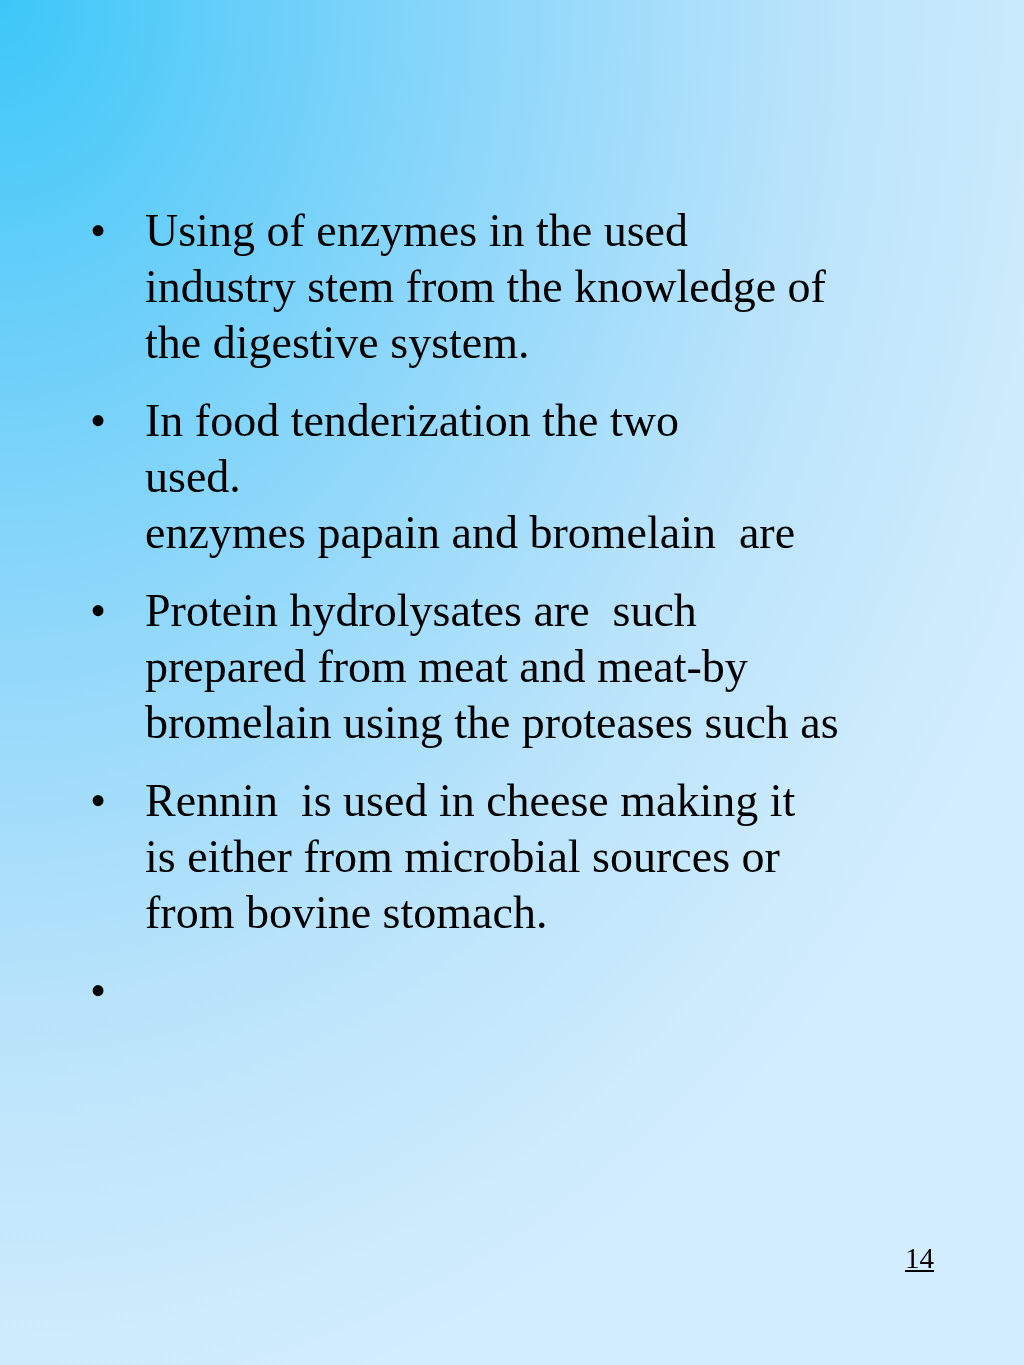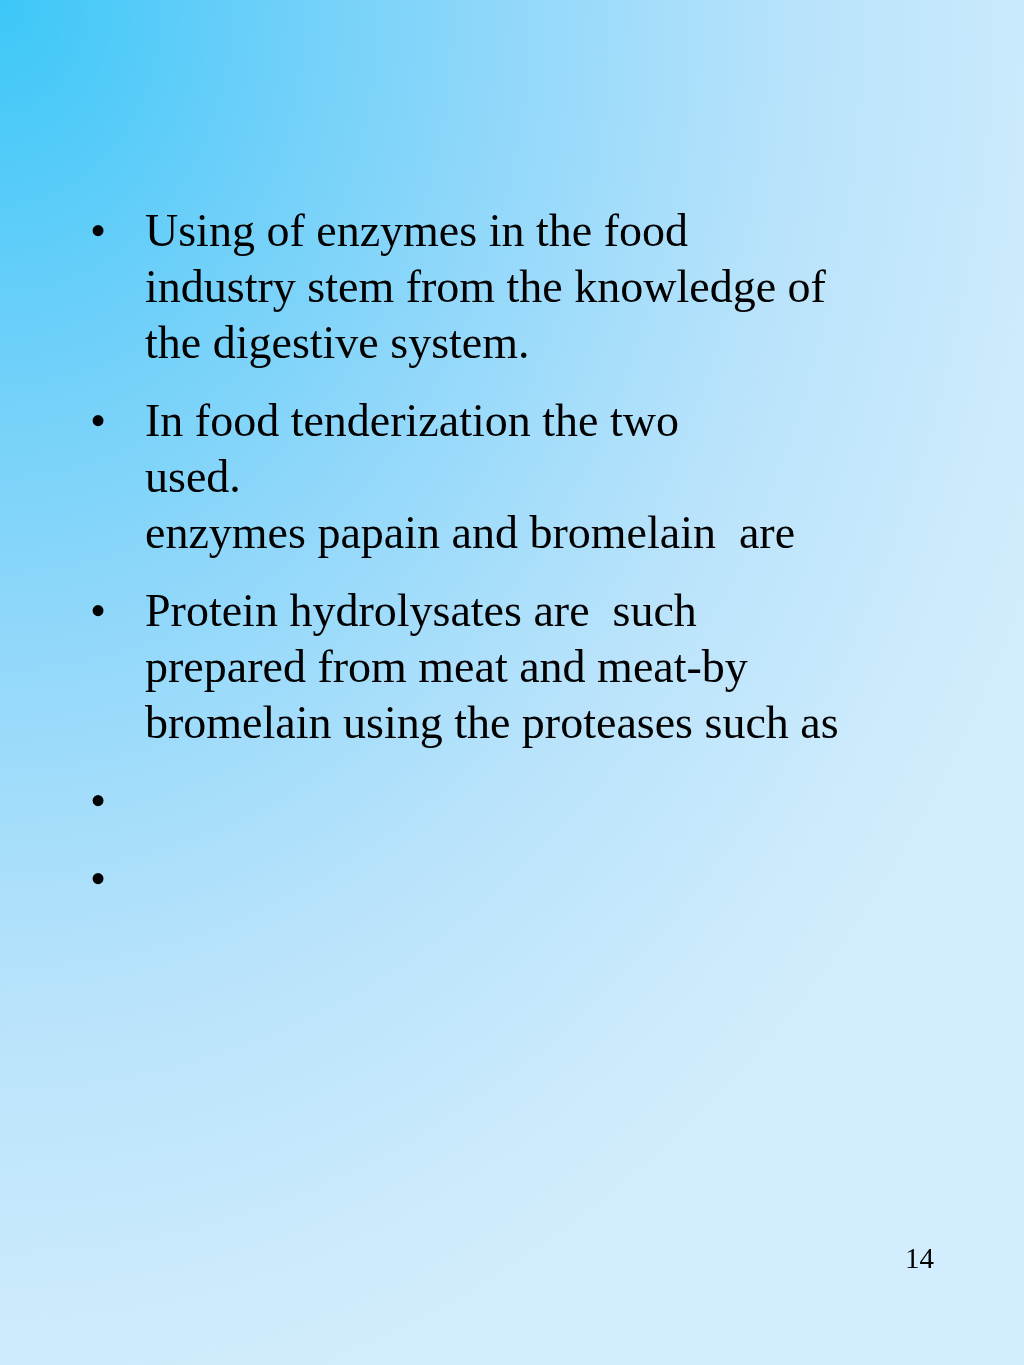--- a/index.html
+++ b/index.html
@@ -47,31 +47,32 @@
   .bullet-line {
     white-space: pre;
     min-height: 56px;
   }
   .page-number {
     position: absolute;
     left: 905px;
     top: 1241px;
     font-size: 29px;
     line-height: 34px;
+    text-decoration: underline;
   }
 </style>
 </head>
 <body>
 
 <div class="slide">
   <div class="bullets">
   <div class="bullet-item">
     <span class="bullet-marker">•</span>
     <span class="bullet-text">
-          <div class="bullet-line">Using of enzymes in the food</div>
+          <div class="bullet-line">Using of enzymes in the used</div>
           <div class="bullet-line">industry stem from the knowledge of</div>
           <div class="bullet-line">the digestive system.</div>
         </span>
   </div>
 
   <div class="bullet-item">
     <span class="bullet-marker">•</span>
     <span class="bullet-text">
           <div class="bullet-line">In food tenderization the two</div>
           <div class="bullet-line">used.</div>
@@ -83,20 +84,25 @@
     <span class="bullet-marker">•</span>
     <span class="bullet-text">
           <div class="bullet-line">Protein hydrolysates are  such</div>
           <div class="bullet-line">prepared from meat and meat-by</div>
           <div class="bullet-line">bromelain using the proteases such as</div>
         </span>
   </div>
 
   <div class="bullet-item">
     <span class="bullet-marker">•</span>
+    <span class="bullet-text">
+          <div class="bullet-line">Rennin  is used in cheese making it</div>
+          <div class="bullet-line">is either from microbial sources or</div>
+          <div class="bullet-line">from bovine stomach.</div>
+        </span>
   </div>
 
   <div class="bullet-item">
     <span class="bullet-marker">•</span>
     <span class="bullet-text">
           <div class="bullet-line"></div>
         </span>
   </div>
 </div>
   <div class="page-number">14</div>

